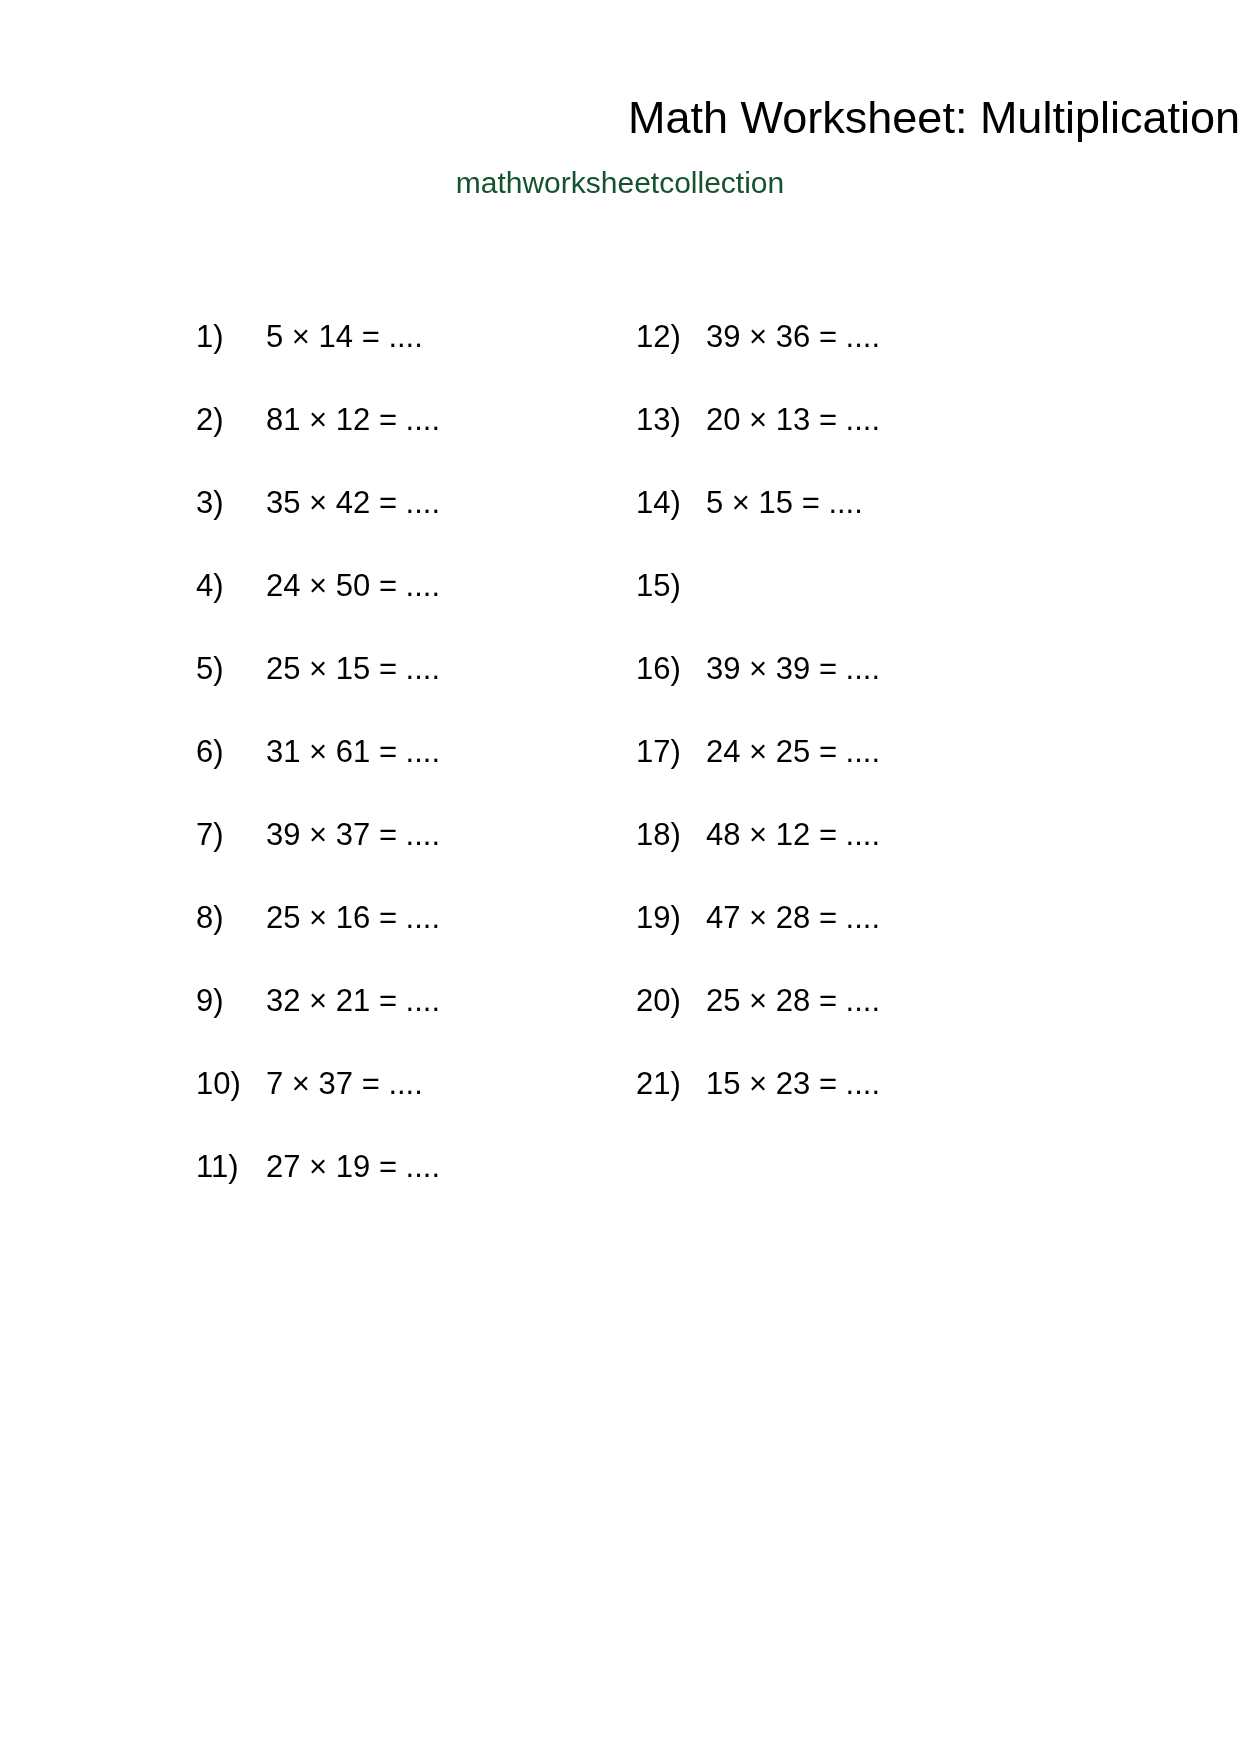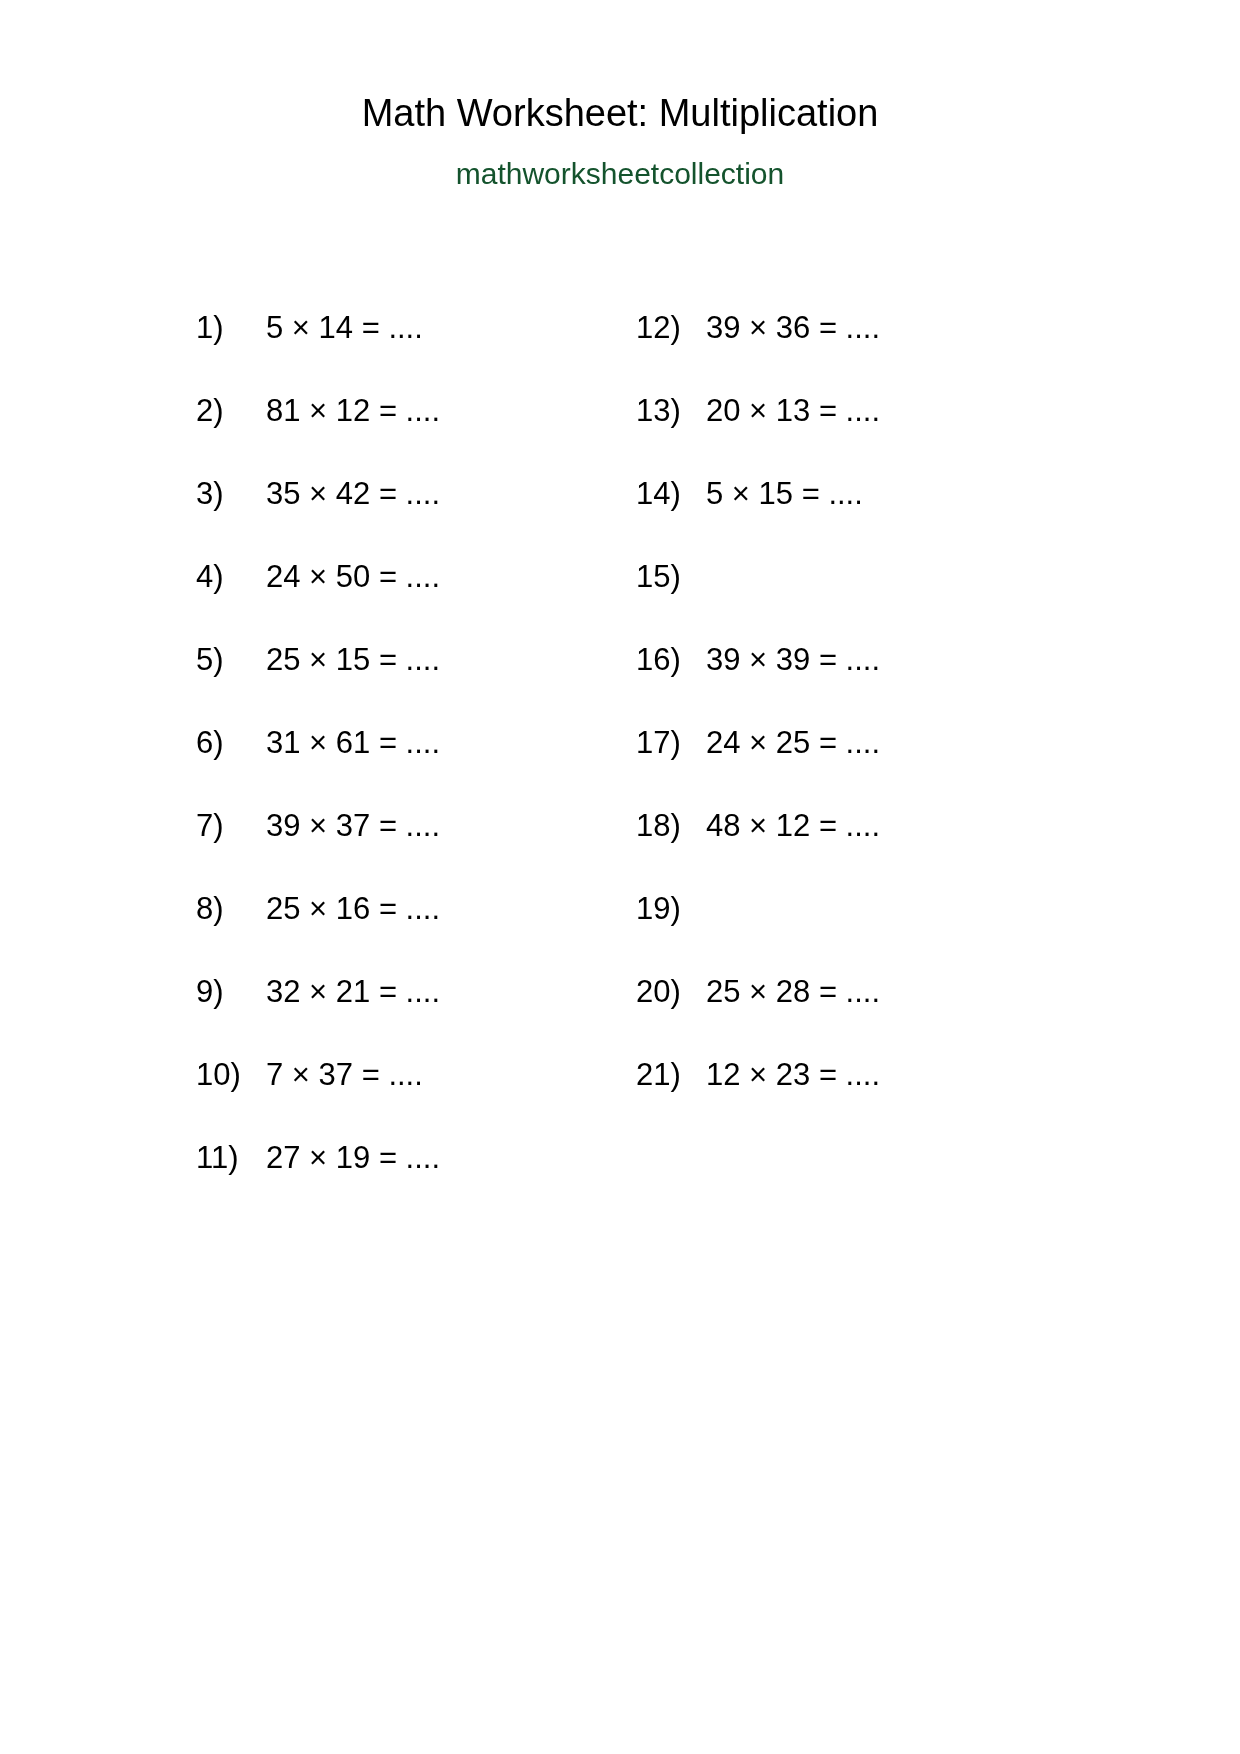--- a/index.html
+++ b/index.html
@@ -16,22 +16,22 @@
     overflow: hidden;
   }
   .page {
     width: 1240px;
     height: 1754px;
     box-sizing: border-box;
     padding: 0;
     position: relative;
   }
   .title {
-    text-align: center;
-    font-size: 38px;
+    text-align: right;
+    font-size: 45px;
     font-weight: normal;
     color: #000000;
     margin: 0;
     padding-top: 92px;
     letter-spacing: 0px;
   }
   .subtitle {
     text-align: center;
     font-size: 30px;
     color: #14532d;
@@ -154,25 +154,26 @@
       <div class="problem">
         <span class="pnum">17)</span>
         <span class="pbody">24 × 25 = ....</span>
       </div>
       <div class="problem">
         <span class="pnum">18)</span>
         <span class="pbody">48 × 12 = ....</span>
       </div>
       <div class="problem">
         <span class="pnum">19)</span>
+        <span class="pbody">47 × 28 = ....</span>
       </div>
       <div class="problem">
         <span class="pnum">20)</span>
         <span class="pbody">25 × 28 = ....</span>
       </div>
       <div class="problem">
         <span class="pnum">21)</span>
-        <span class="pbody">12 × 23 = ....</span>
+        <span class="pbody">15 × 23 = ....</span>
       </div>
     </div>
 
   </div>
 </div>
 
 </body></html>

